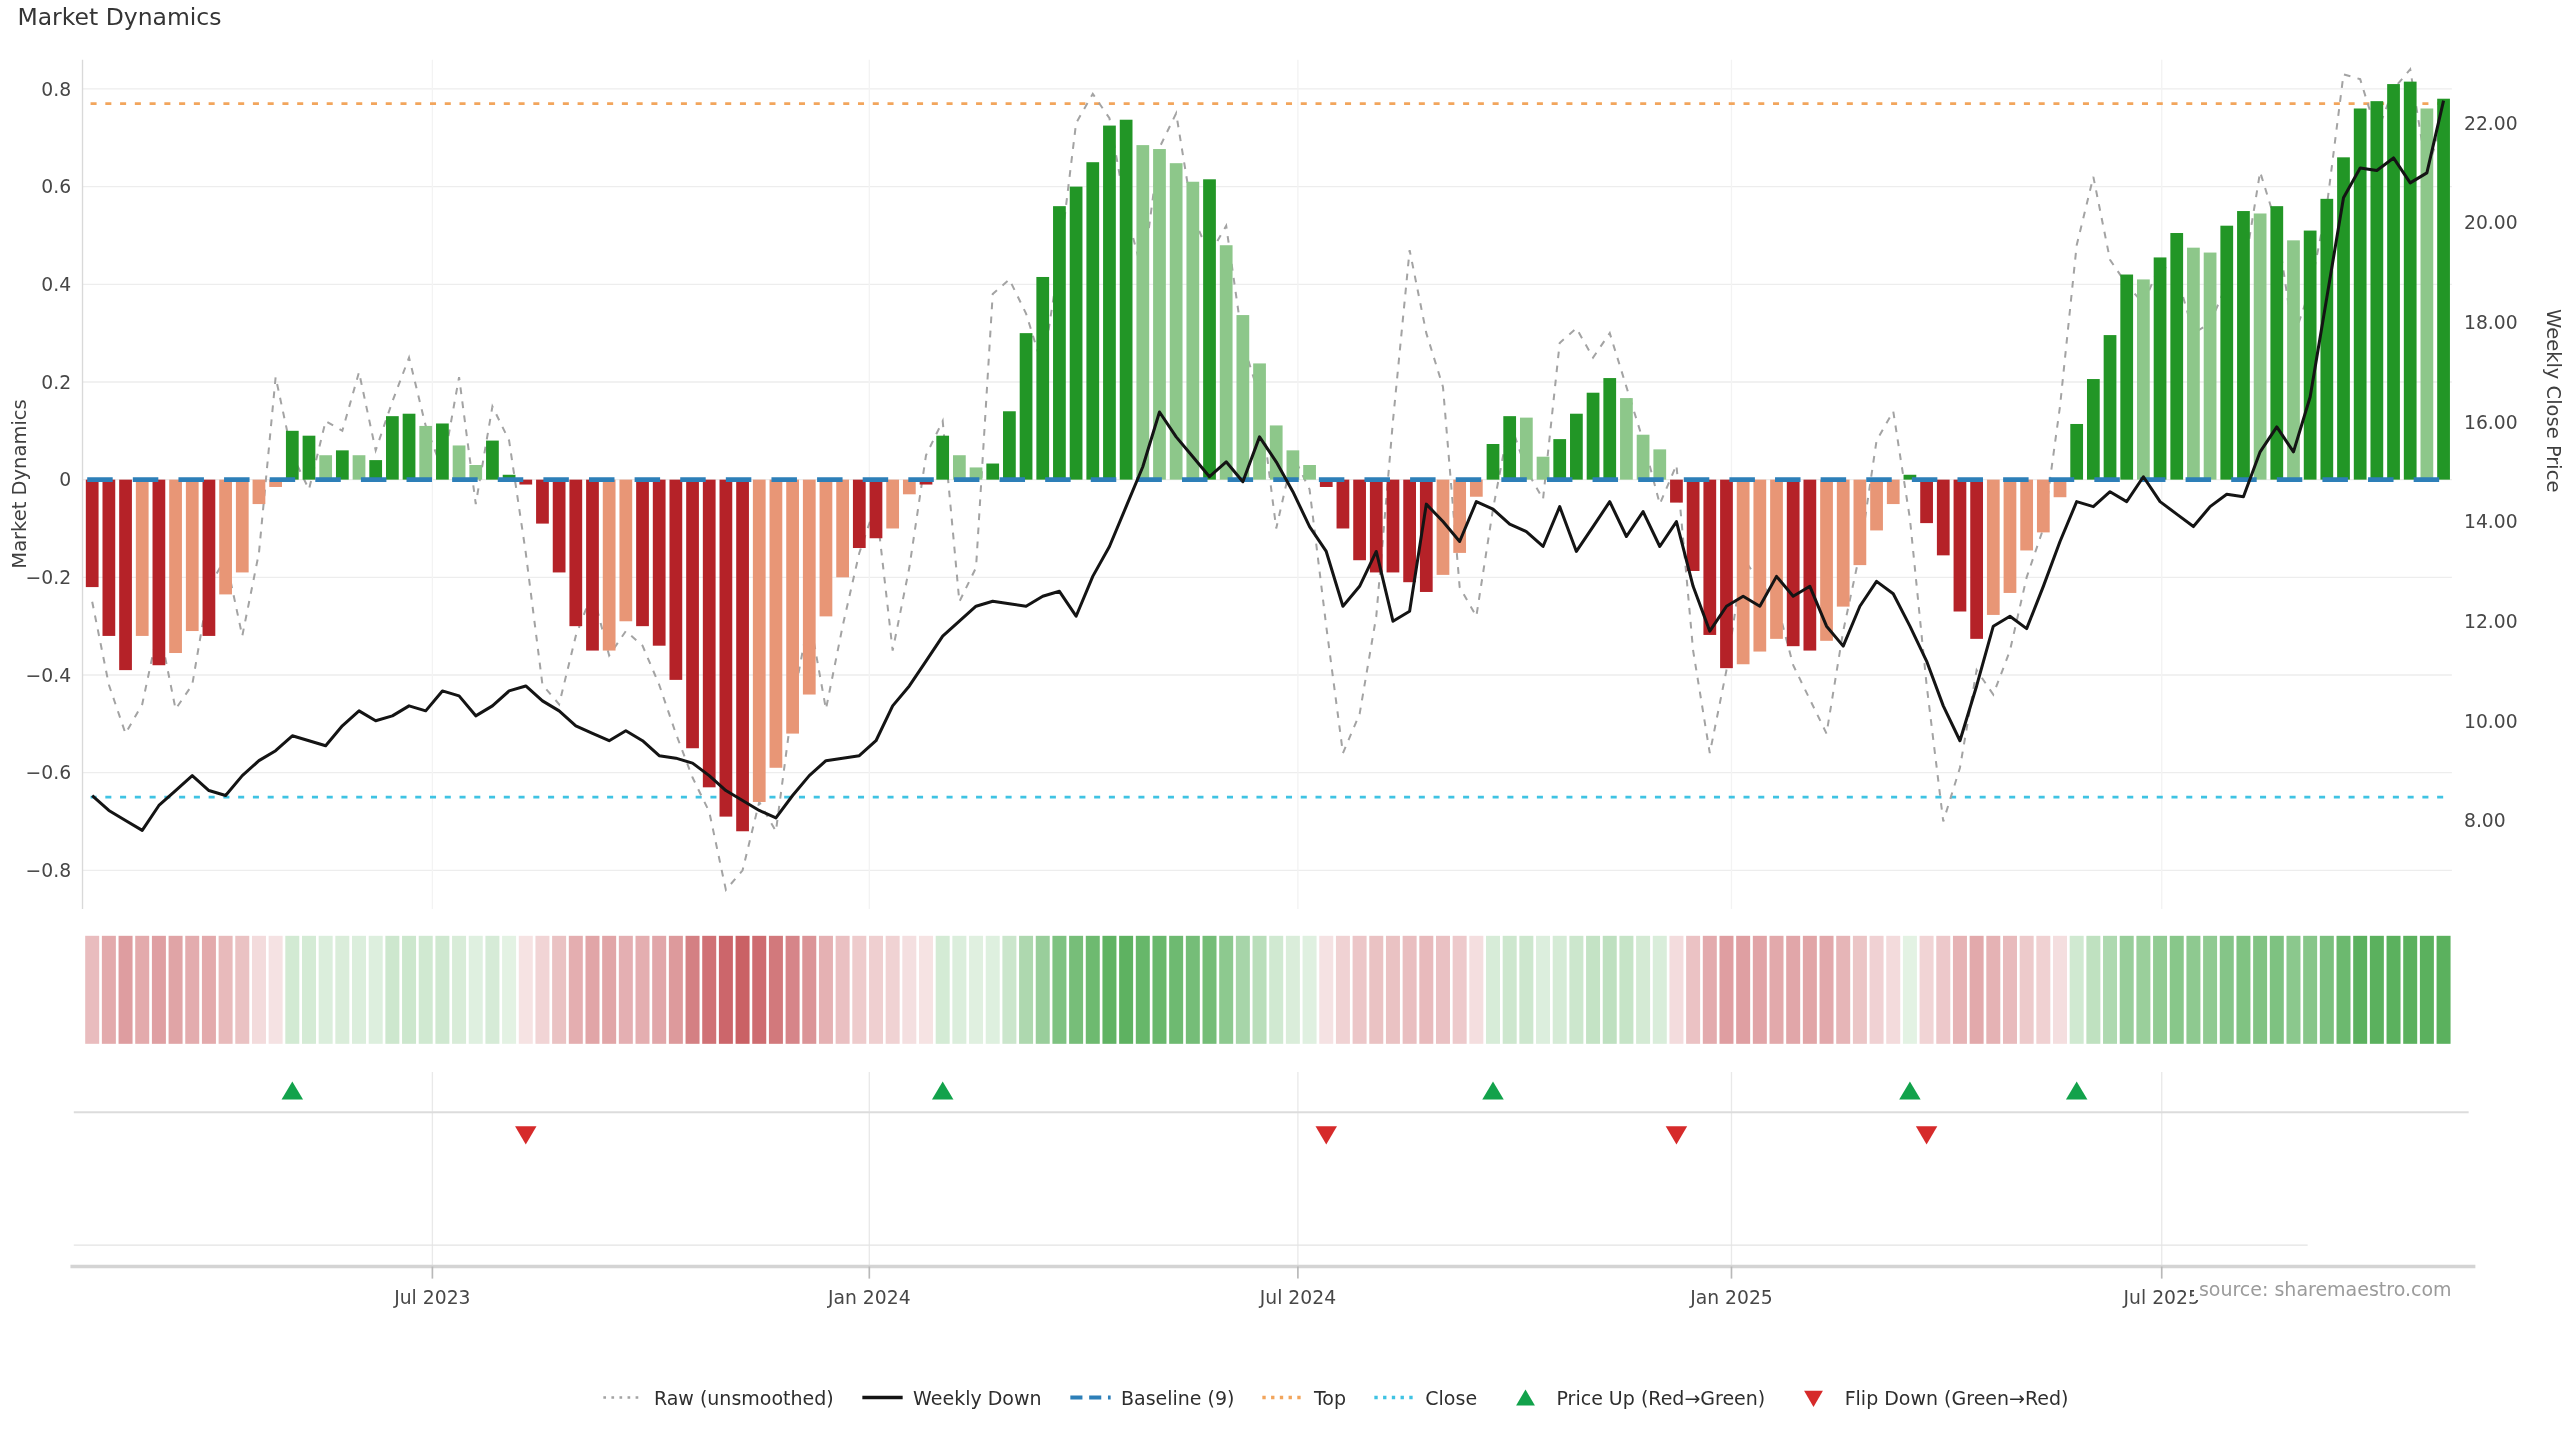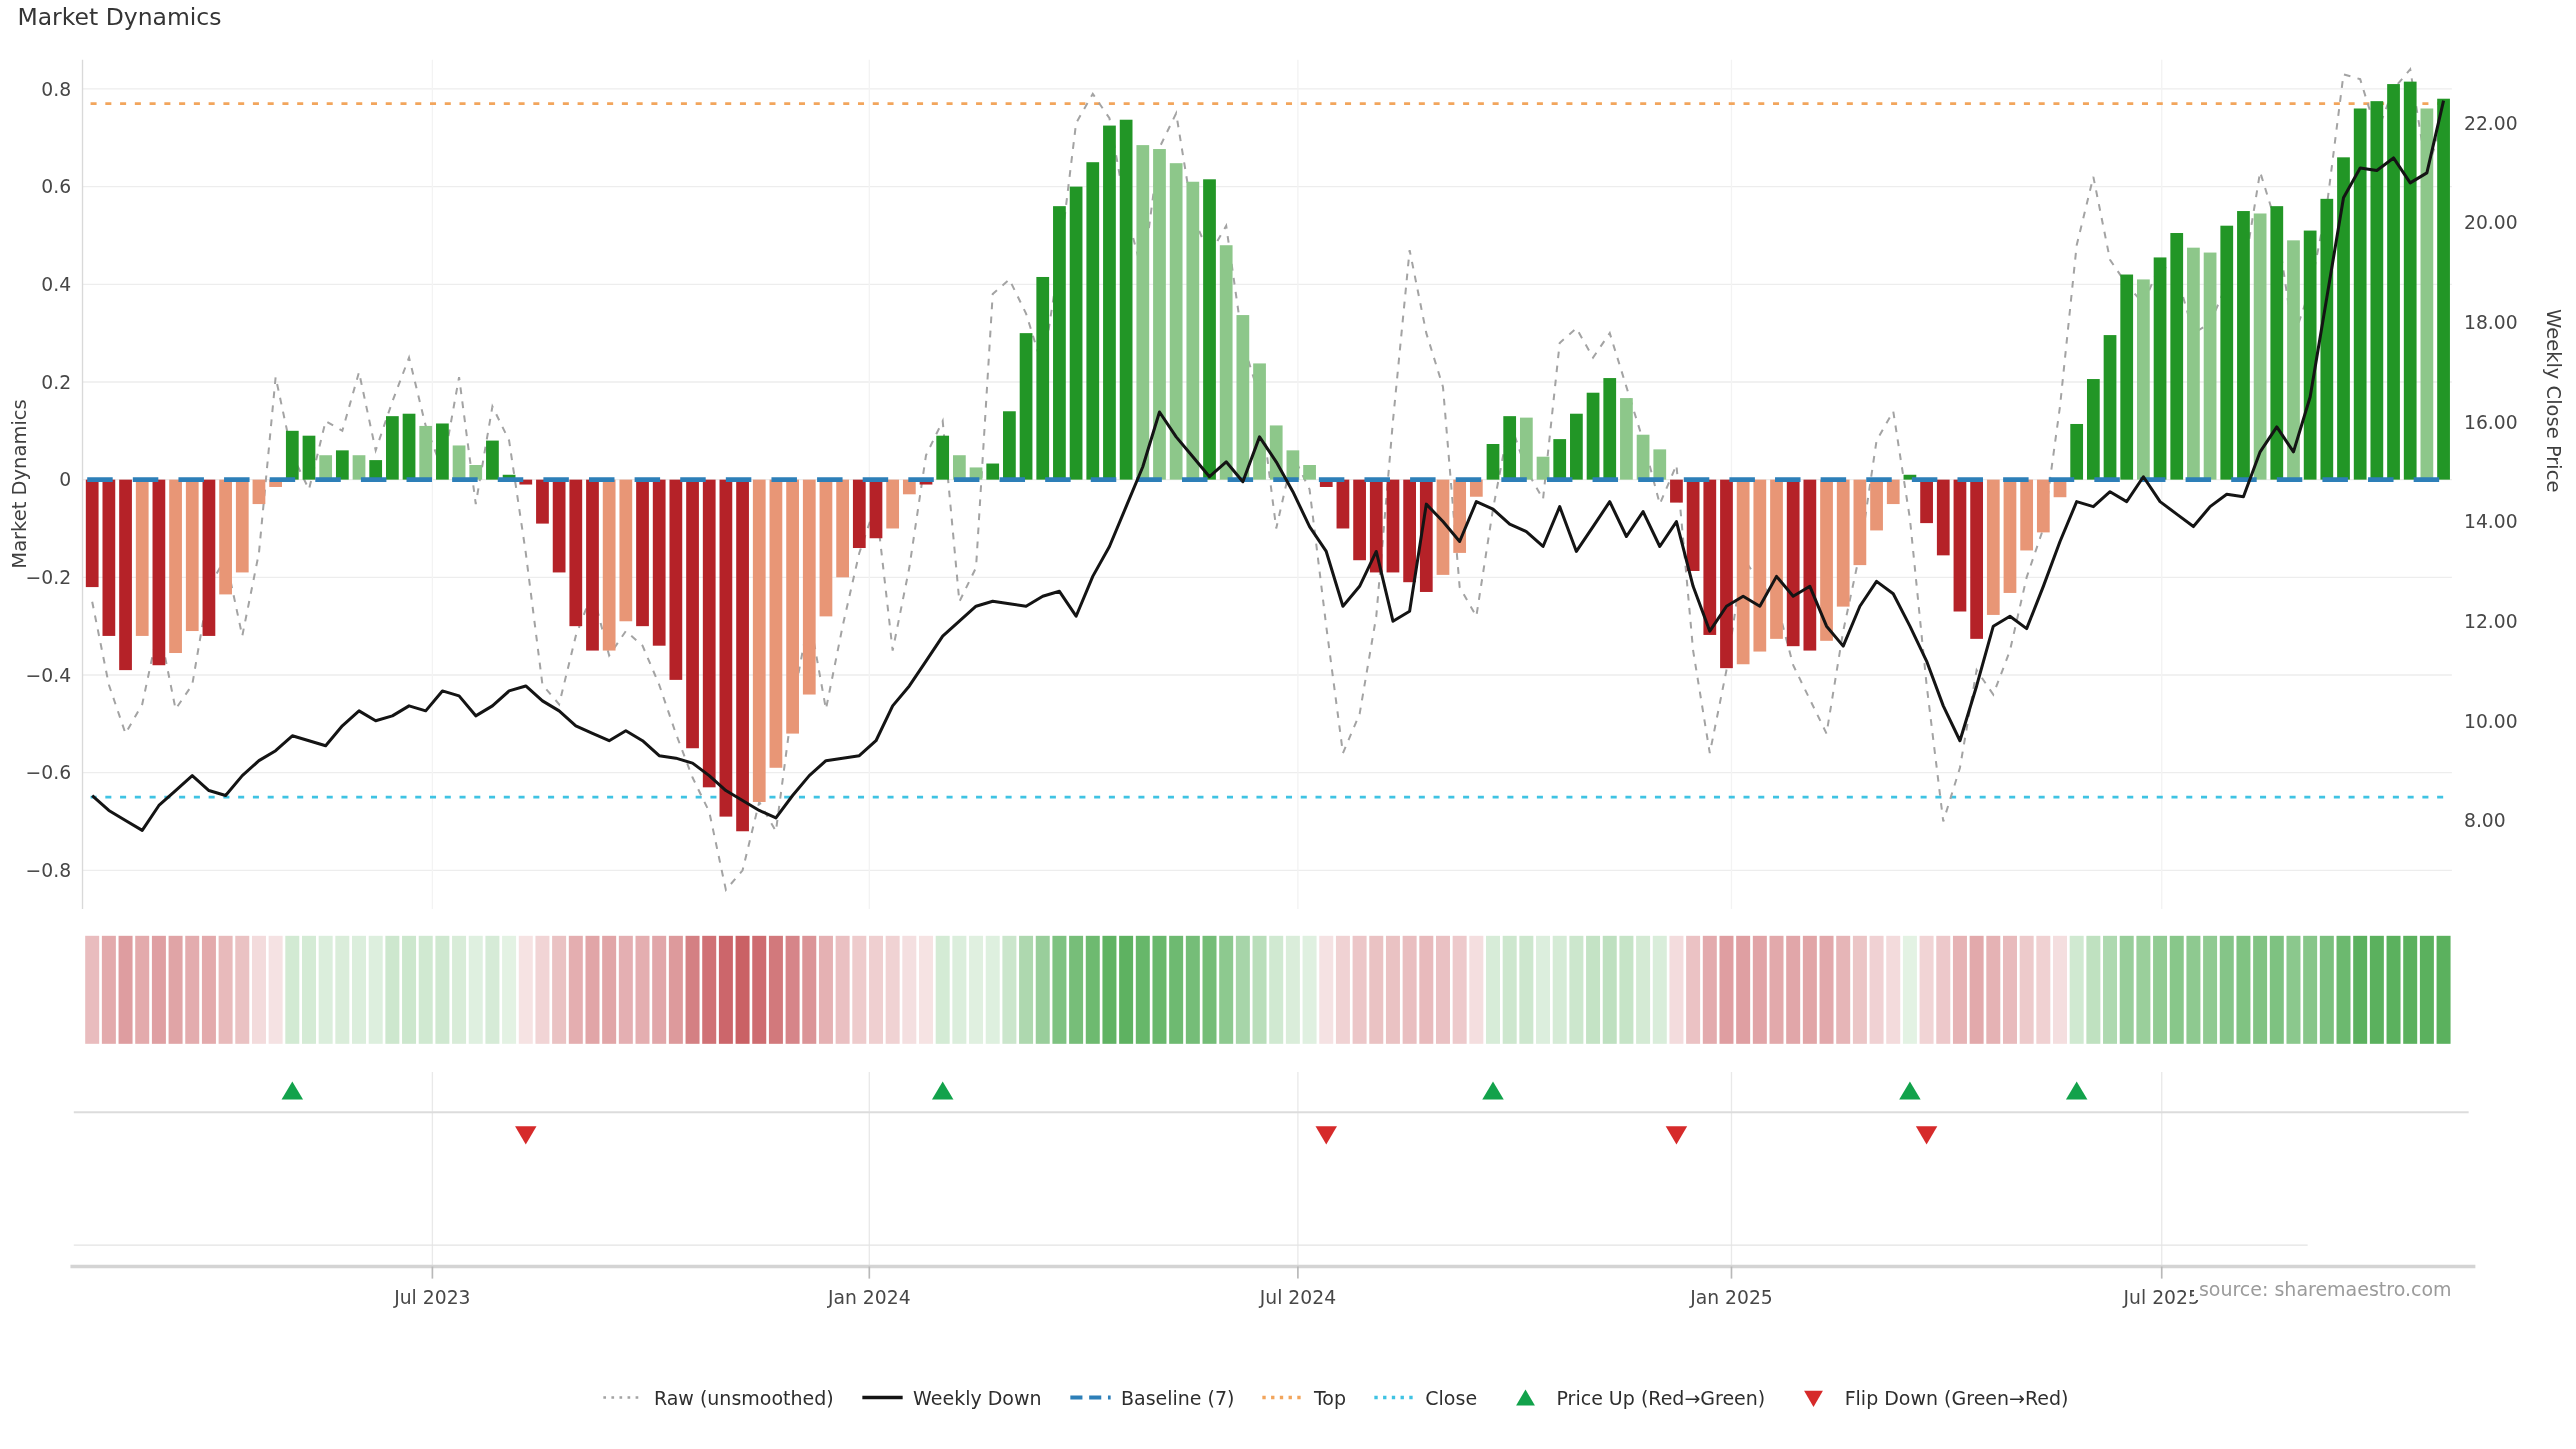--- a/index.html
+++ b/index.html
@@ -406,21 +406,21 @@
       <div class="legend-item">
         <svg width="43" height="23" viewBox="0 0 64 34">
           <line x1="2" x2="62" y1="17" y2="17" stroke="#141414" stroke-width="5"></line>
         </svg>
         <span>Weekly Down</span>
       </div>
       <div class="legend-item">
         <svg width="43" height="23" viewBox="0 0 64 34">
           <line x1="2" x2="62" y1="17" y2="17" stroke="#2d7fb8" stroke-width="6" stroke-dasharray="18 10"></line>
         </svg>
-        <span>Baseline (7)</span>
+        <span>Baseline (9)</span>
       </div>
       <div class="legend-item">
         <svg width="43" height="23" viewBox="0 0 64 34">
           <line x1="2" x2="62" y1="17" y2="17" stroke="#f2a55c" stroke-width="5" stroke-dasharray="5 8"></line>
         </svg>
         <span>Top</span>
       </div>
       <div class="legend-item">
         <svg width="43" height="23" viewBox="0 0 64 34">
           <line x1="2" x2="62" y1="17" y2="17" stroke="#3fc3e3" stroke-width="5" stroke-dasharray="5 8"></line>

